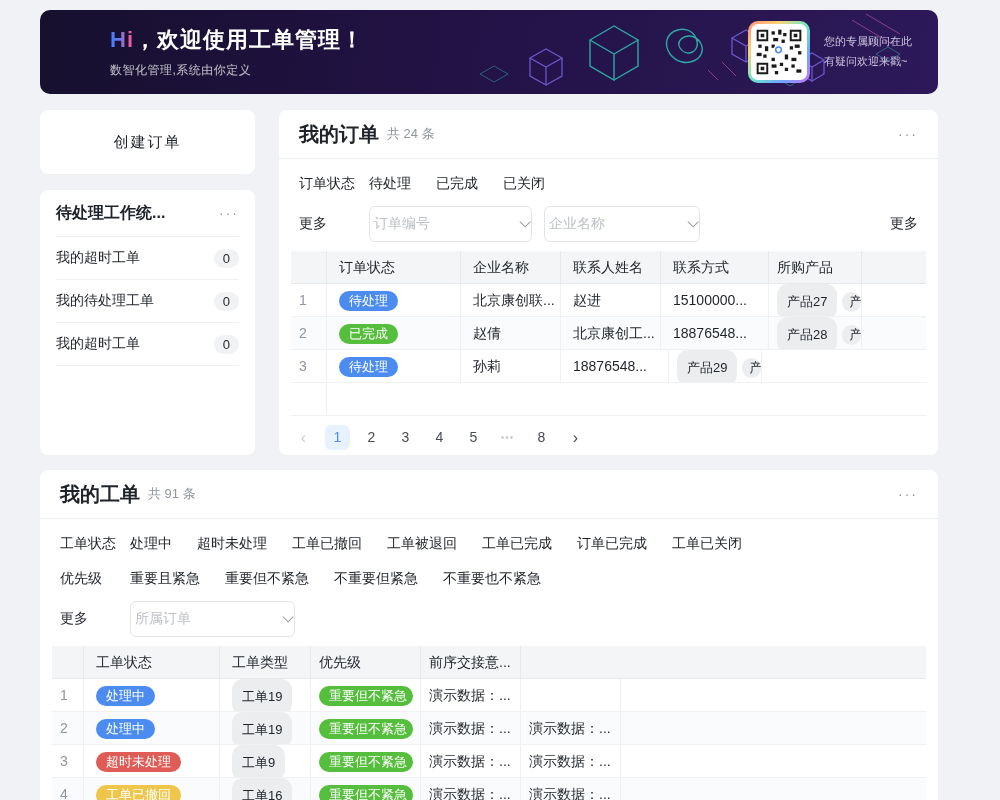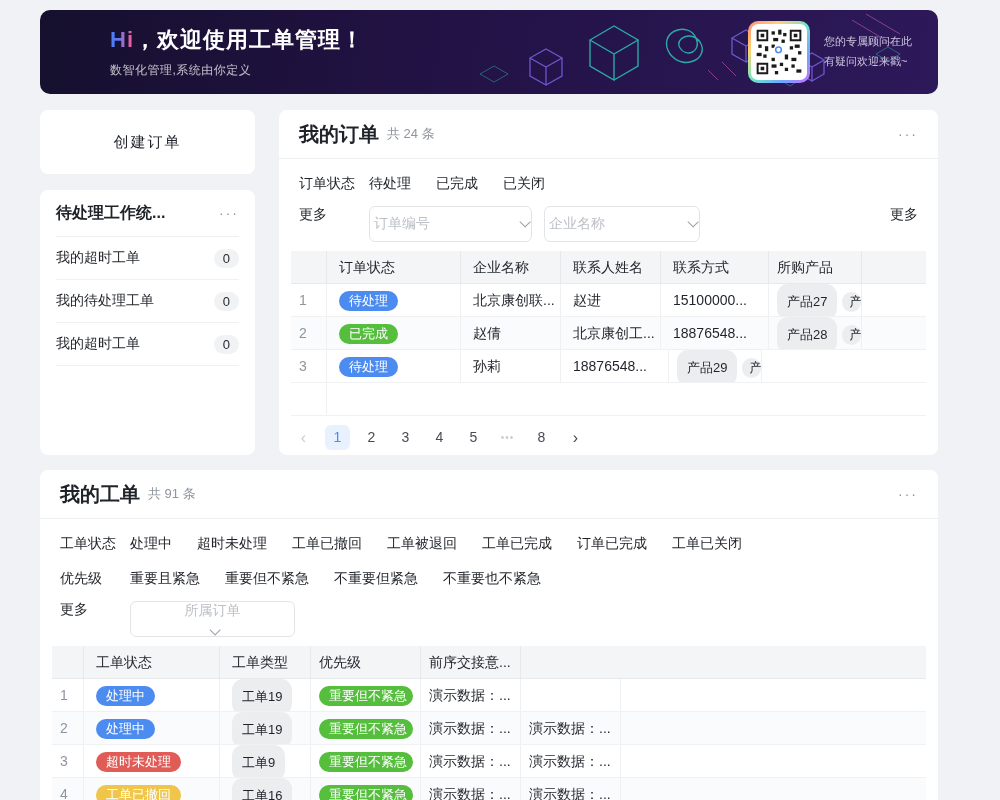--- a/index.html
+++ b/index.html
@@ -42,21 +42,21 @@
   .card-head { height:49px; display:flex; align-items:center; padding:0 20px;
     border-bottom:1px solid #eceef0; }
   .card-title { font-size:20px; font-weight:bold; }
   .card-count { margin-left:8px; font-size:13px; color:#8f959e; }
   .card-head .more-dots { margin-left:auto; }
 
   .filters { padding:12px 20px 0 20px; }
   .filter-row { display:flex; align-items:center; height:26px; margin-bottom:9px; }
   .filter-label { width:70px; color:#1f2329; flex:none; }
   .filter-opt { margin-right:25px; cursor:pointer; white-space:nowrap; }
-  .more-row { display:flex; align-items:flex-start; margin-bottom:9px; }
+  .more-row { display:flex; align-items:center; margin-bottom:9px; }
   .select { width:163px; height:36px; border:1px solid #e2e4e7; border-radius:6px;
     display:flex; align-items:center; padding:0 4px; margin-right:12px; cursor:pointer; background:#fff; }
   .select .ph { color:#bdc1c7; flex:1; white-space:nowrap; overflow:hidden; }
   .chev { width:8px; height:8px; border-right:1.5px solid #9aa0a8; border-bottom:1.5px solid #9aa0a8;
     transform:rotate(45deg) translateY(-3px); flex:none; }
   .more-link { margin-left:auto; cursor:pointer; }
 
   
   .table { margin:0 12px; }
   .trow { display:flex; height:33px; line-height:32px; border-bottom:1px solid #f0f1f3; }
@@ -95,21 +95,21 @@
   
   .pagination { display:flex; align-items:center; gap:9px; padding:8px 12px; height:42px; }
   .pg { min-width:25px; height:25px; line-height:25px; text-align:center; border-radius:6px;
     color:#474b52; cursor:pointer; font-size:14px; }
   .pg-active { background:#e8f1fe; color:#4c8bf0; }
   .pg-prev { color:#c9ccd1; font-size:16px; }
   .pg-next { font-size:16px; color:#474b52; }
   .pg-ellipsis { color:#c9ccd1; font-size:10px; letter-spacing:1px; }
 
   .tickets-card { width:898px; height:340px; overflow:hidden; }
-  .tickets-card .select { width:165px;flex-direction:column; }
+  .tickets-card .select { width:165px; }
 </style>
 </head>
 <body>
 
 <div class="page">
 
   <div class="banner">
     <svg class="banner-deco" width="430" height="84" viewBox="0 0 430 84" fill="none">
       <g stroke="#2fd9c0" stroke-width="1.4" opacity="0.75">
         <path d="M120 30 l24 -14 24 14 -24 14 z M120 30 v26 l24 14 v-26 M168 30 v26 l-24 14 M144 44 v26"></path>

